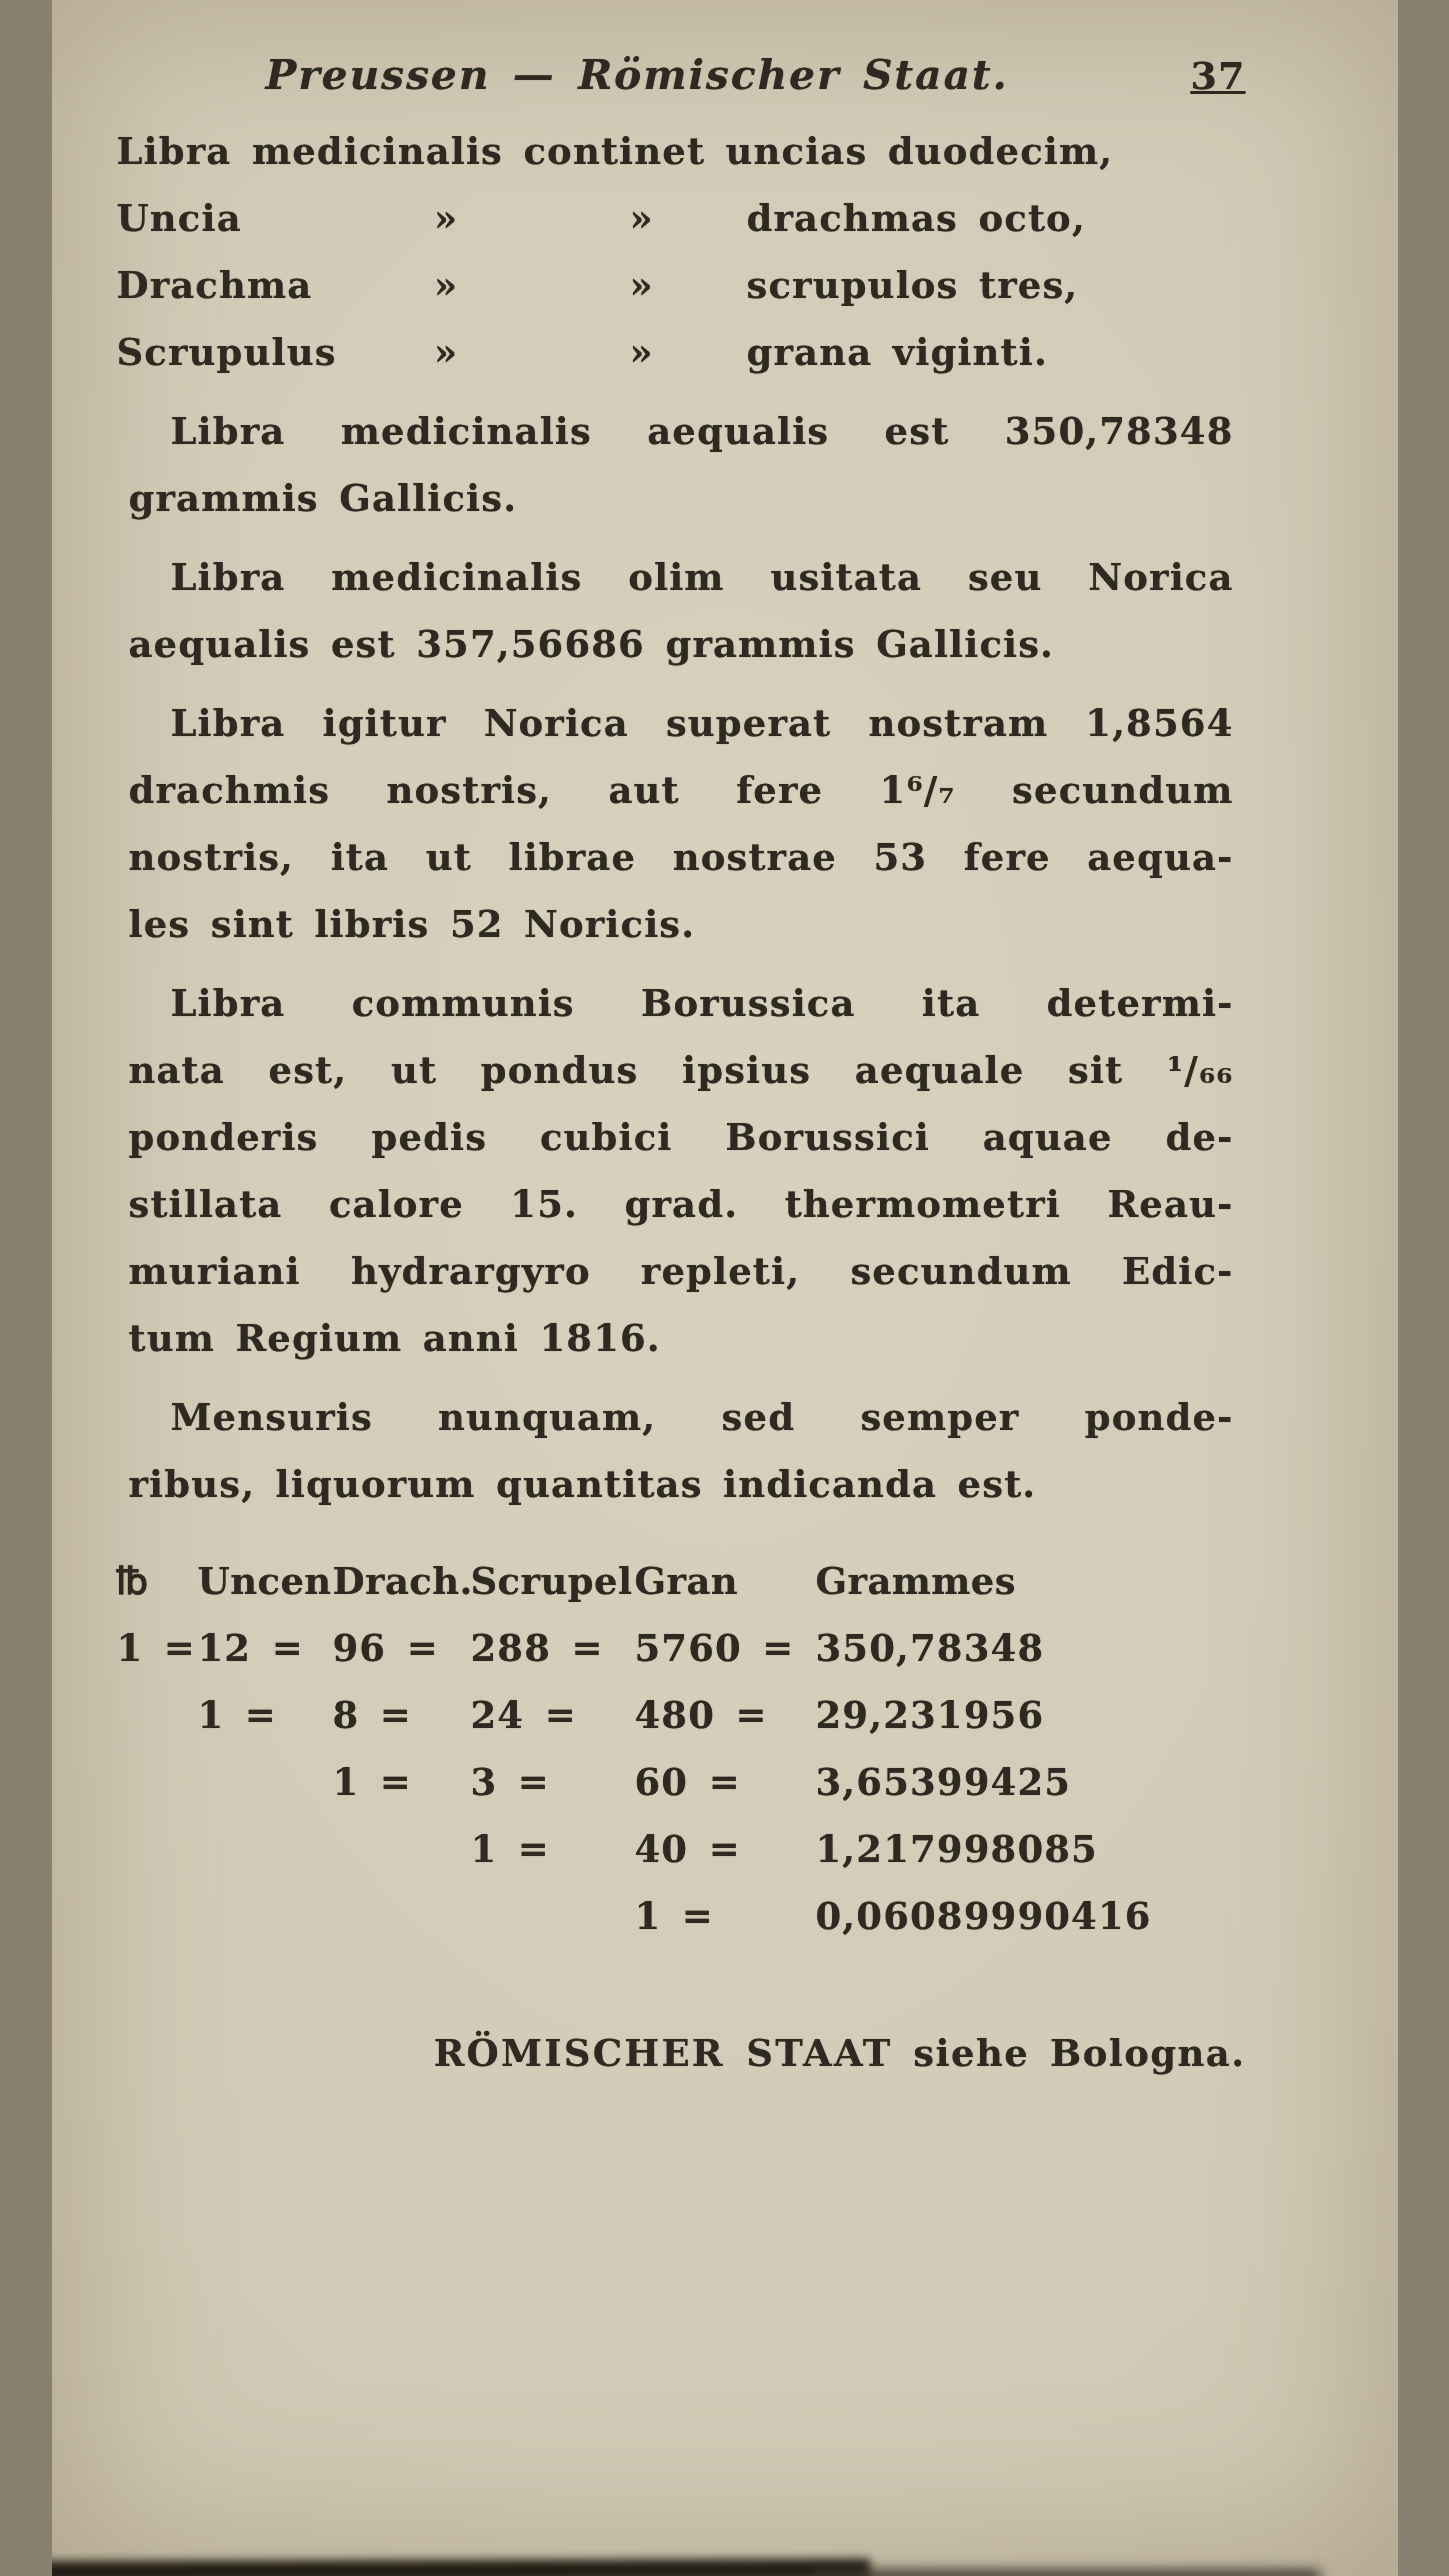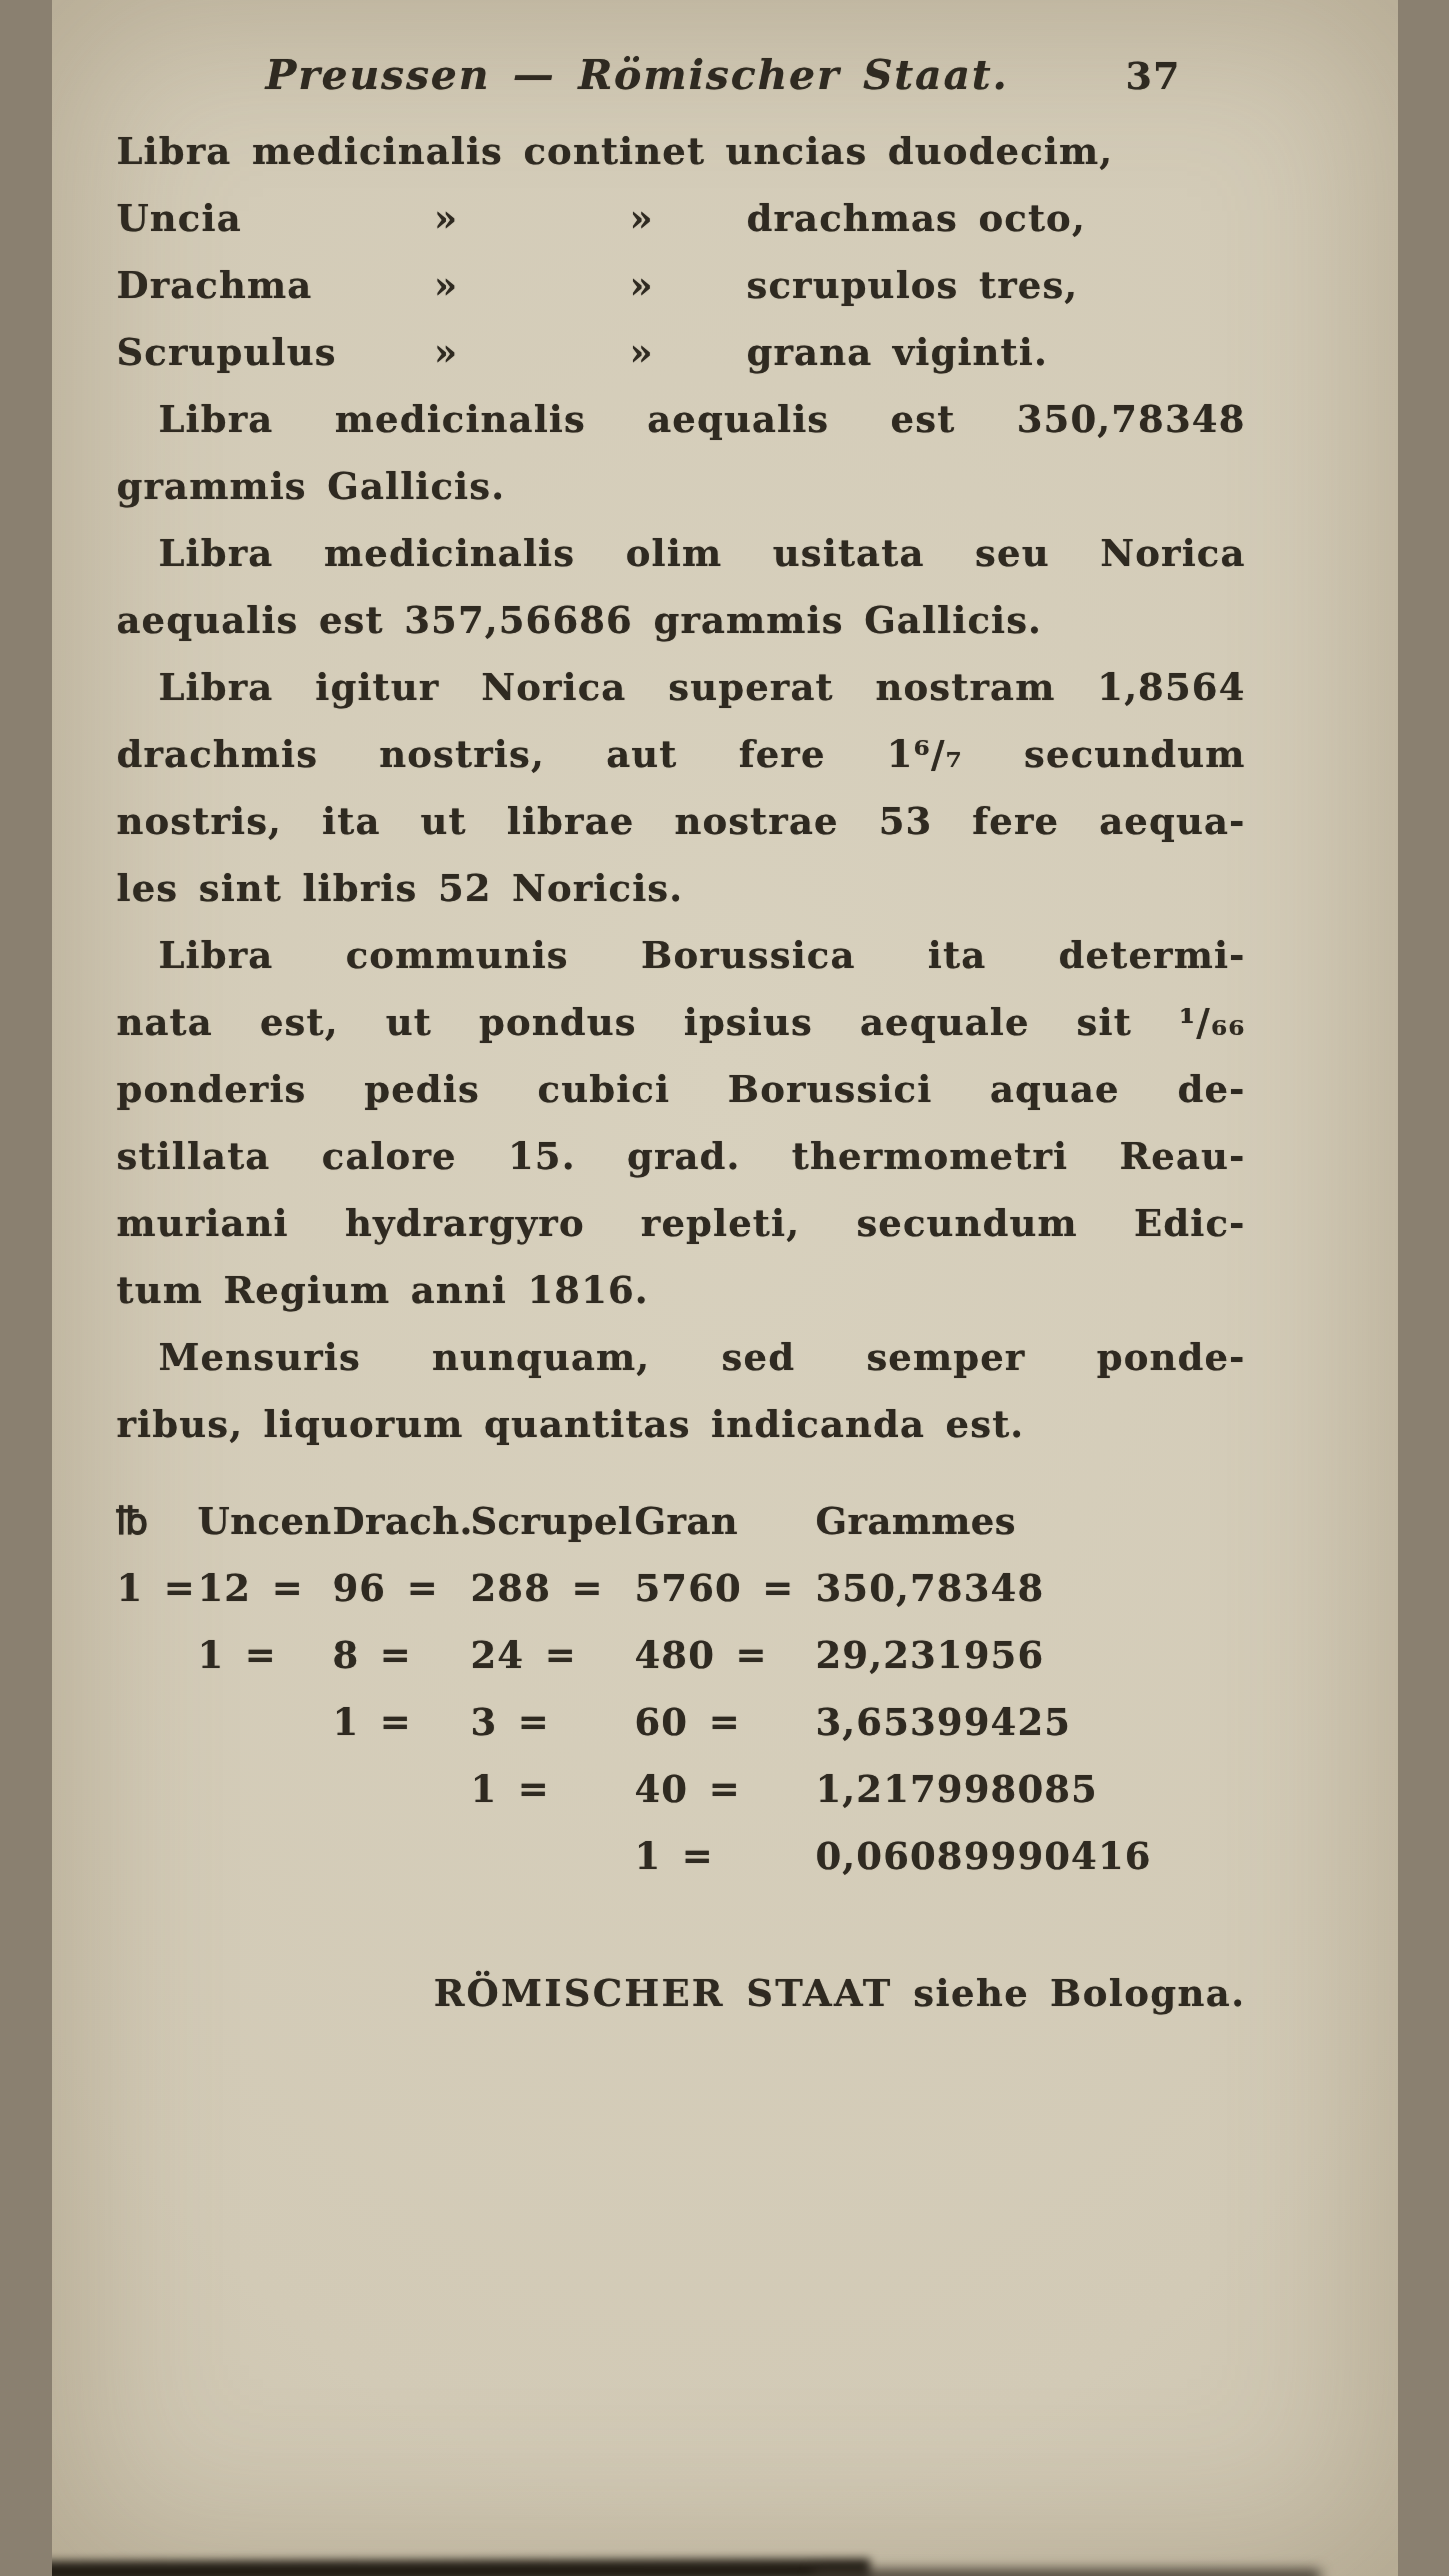--- a/index.html
+++ b/index.html
@@ -38,30 +38,30 @@
   
   .page-header{display:flex;align-items:baseline;height:72px;}
   .header-title{
     margin-left:149px;
     font-style:italic;
     font-size:41px;
     letter-spacing:1.8px;
   }
   .page-number{
     margin-left:auto;
-    margin-right:65px;
     font-size:38px;
+    text-decoration:underline;
   }
   
   .weights{margin-top:4.3px;}
   .w-intro{white-space:nowrap;}
   .wrow{display:grid;grid-template-columns:239px 181px 210px 1fr;}
   .wc2,.wc3{text-align:center;}
   
-  p{margin:0;}
+  p{margin:12px;}
   .line{min-height:67px;}
   .j{text-align:justify;text-align-last:justify;}
   .ind{padding-left:42px;}
   
   .conv{margin-top:30px;}
   .conv-row{display:grid;grid-template-columns:81px 135px 138px 164px 181px 1fr;}
   .conv-head .cell{letter-spacing:0.4px;word-spacing:1.4px;}
   .cell{white-space:nowrap;}
   .cell.num{font-variant-numeric:lining-nums;}
   

